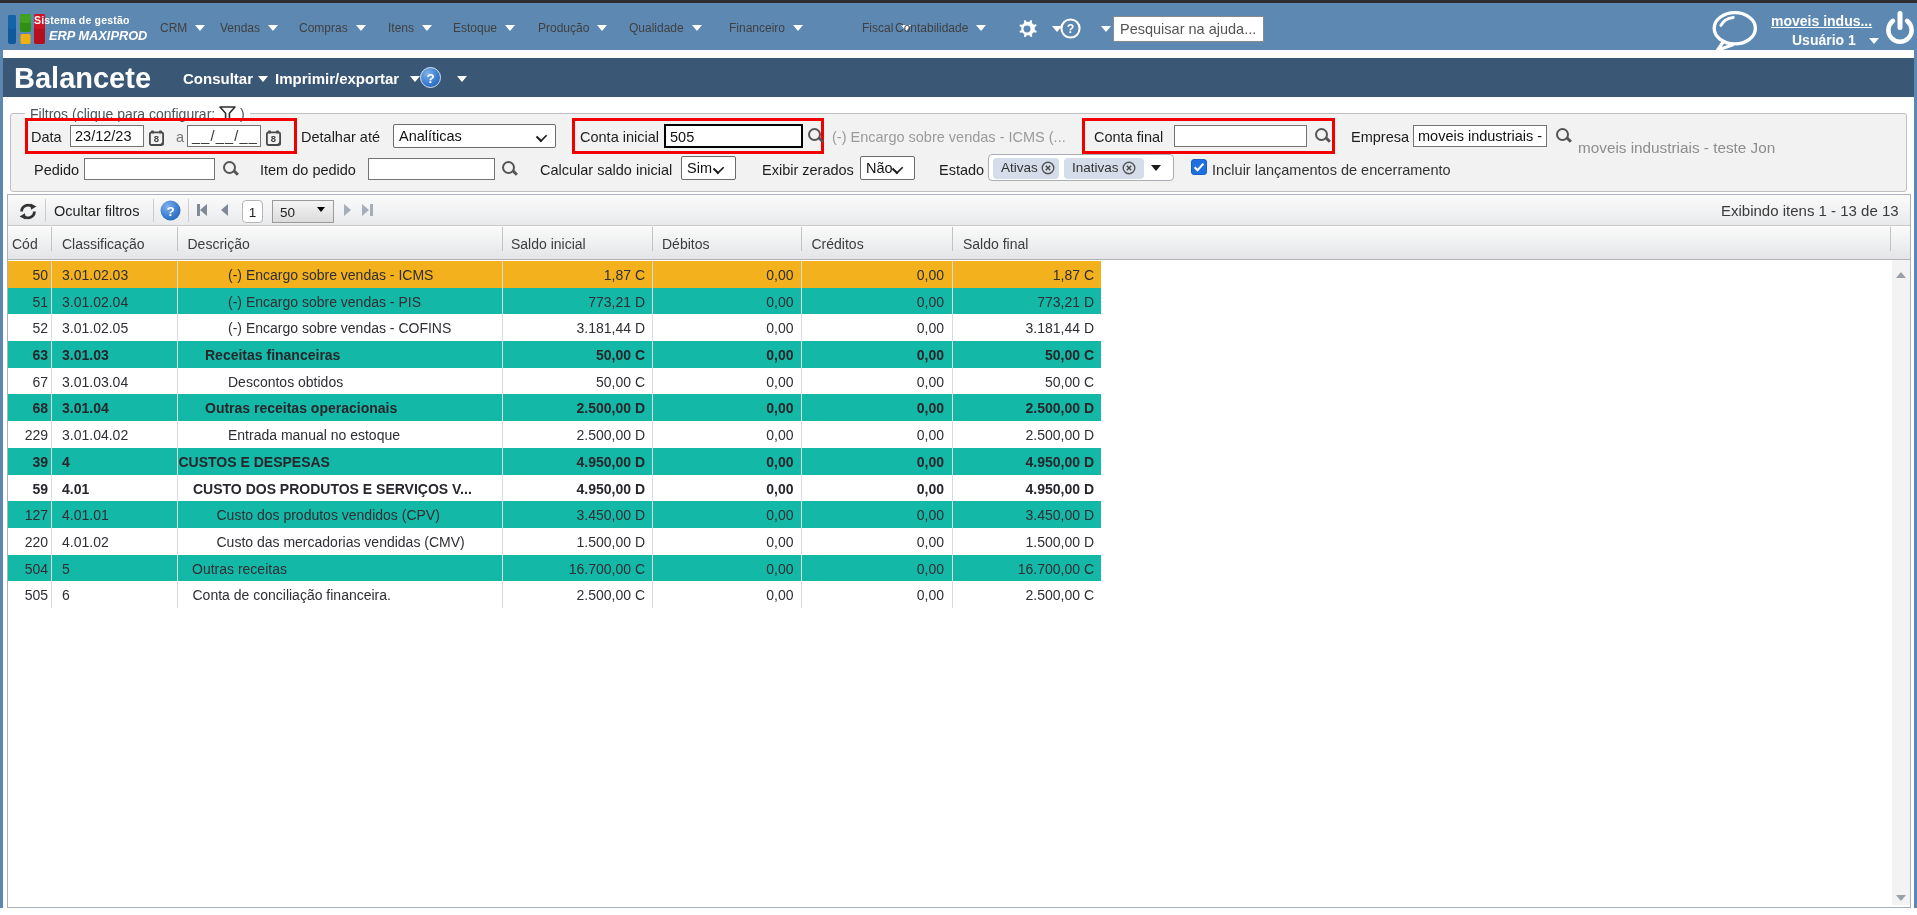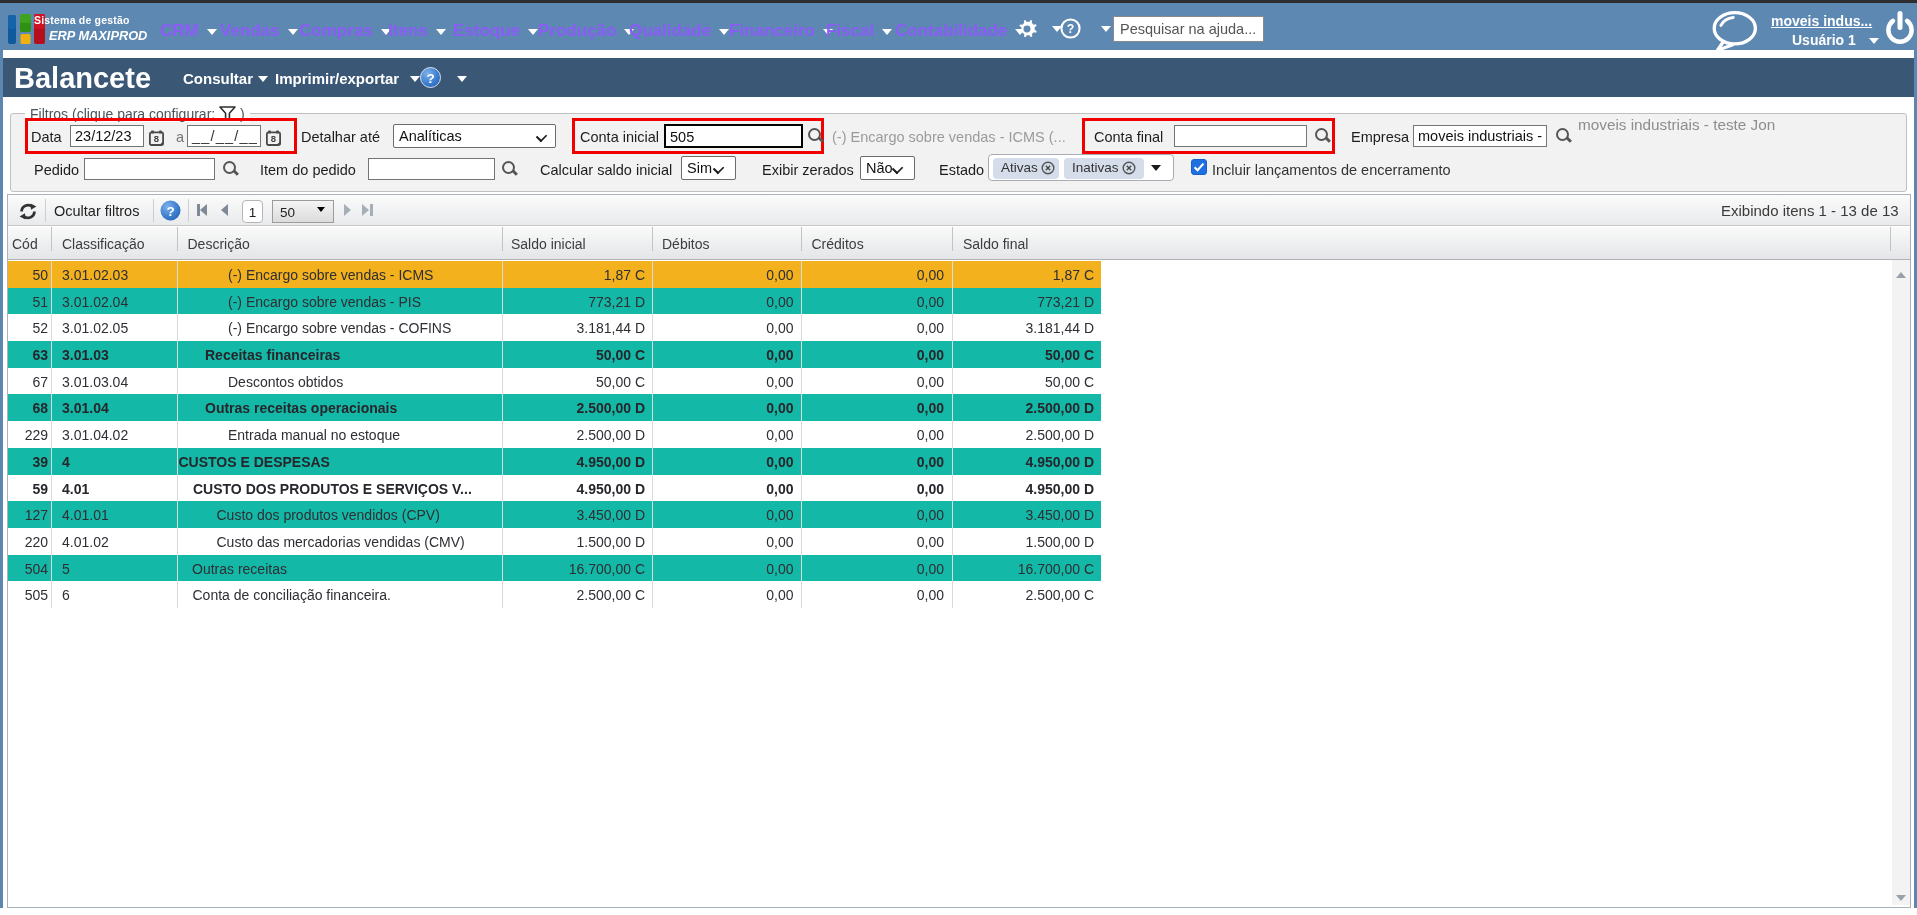--- a/index.html
+++ b/index.html
@@ -3,21 +3,21 @@
 <meta charset="utf-8">
 <style>
 * { margin:0; padding:0; box-sizing:border-box; }
 html,body { background:#fff; }
 #root { position:relative; width:1917px; height:915px; overflow:hidden;
   font-family:"Liberation Sans", sans-serif; background:#fff; }
 .abs { position:absolute; }
 
 #topstrip { left:0; top:0; width:1917px; height:3px; background:#2e2e2e; }
 #nav { left:0; top:3px; width:1917px; height:47px; background:#5c88b2; }
-.navitem { position:absolute; top:21px; color:#8b5cf6; font-size:17px; font-weight:bold; white-space:nowrap; }
+.navitem { position:absolute; top:21px; color:#404040; font-size:12px; font-weight:normal; white-space:nowrap; }
 .caret { display:inline-block; width:0; height:0; border-left:5.5px solid transparent; border-right:5.5px solid transparent; border-top:6.5px solid #fff; vertical-align:1px; margin-left:8px; }
 .caret.sm { border-left-width:5px; border-right-width:5px; border-top-width:6px; }
 
 #stripeL { left:0; top:50px; width:3px; height:858px; background:#5b87b0; }
 #stripeR { left:1914px; top:50px; width:3px; height:858px; background:#5b87b0; }
 
 #titlebar { left:3px; top:58px; width:1911px; height:39px; background:#3a5876; }
 #pgtitle { left:14px; top:62px; color:#fff; font-size:29px; font-weight:bold; }
 .tbitem { position:absolute; top:70px; color:#fff; font-size:15px; font-weight:bold; }
 
@@ -83,21 +83,21 @@
   <div class="abs" style="left:34px; top:14px; color:#fff; font-size:10.5px; font-weight:bold; letter-spacing:0.2px;">Sistema de gestão</div>
   <div class="abs" style="left:49px; top:28px; color:#fff; font-size:12.8px; font-weight:bold; font-style:italic;">ERP MAXIPROD</div>
   <div class="navitem" style="left:160px;">CRM<span class="caret"></span></div>
   <div class="navitem" style="left:220px;">Vendas<span class="caret"></span></div>
   <div class="navitem" style="left:299px;">Compras<span class="caret"></span></div>
   <div class="navitem" style="left:388px;">Itens<span class="caret"></span></div>
   <div class="navitem" style="left:453px;">Estoque<span class="caret"></span></div>
   <div class="navitem" style="left:538px;">Produção<span class="caret"></span></div>
   <div class="navitem" style="left:629px;">Qualidade<span class="caret"></span></div>
   <div class="navitem" style="left:729px;">Financeiro<span class="caret"></span></div>
-  <div class="navitem" style="left:826px;">Fiscal<span class="caret"></span></div>
+  <div class="navitem" style="left:862px;">Fiscal<span class="caret"></span></div>
   <div class="navitem" style="left:895px;">Contabilidade<span class="caret"></span></div>
   <svg class="abs" style="left:1015px; top:17px;" width="24" height="24" viewBox="0 0 22 22">
     <g fill="#fff">
         <path d="M11 2 l1.5 0 0.5 2.2 a7 7 0 0 1 2.1 0.9 l1.9-1.2 1.1 1.1 -1.2 1.9 a7 7 0 0 1 0.9 2.1 l2.2 0.5 0 1.5 -2.2 0.5 a7 7 0 0 1 -0.9 2.1 l1.2 1.9 -1.1 1.1 -1.9-1.2 a7 7 0 0 1 -2.1 0.9 l-0.5 2.2 -1.5 0 -0.5-2.2 a7 7 0 0 1 -2.1-0.9 l-1.9 1.2 -1.1-1.1 1.2-1.9 a7 7 0 0 1 -0.9-2.1 l-2.2-0.5 0-1.5 2.2-0.5 a7 7 0 0 1 0.9-2.1 l-1.2-1.9 1.1-1.1 1.9 1.2 a7 7 0 0 1 2.1-0.9 z" transform="rotate(22 11 11)"></path>
       </g>
     <circle cx="11" cy="11" r="3.2" fill="#5c88b2"></circle>
   </svg>
   <div class="abs caret" style="left:1044px; top:26px;"></div>
   <svg class="abs" style="left:1060px; top:18px;" width="21" height="21" viewBox="0 0 22 22">
     <circle cx="11" cy="11" r="9.5" fill="none" stroke="#fff" stroke-width="2.2"></circle>
@@ -166,21 +166,21 @@
   <div class="flabel" style="left:580px; top:129px;">Conta inicial</div>
   <div class="finput" style="left:664px; top:124px; width:139px; height:24px; border:2px solid #000; padding-top:3px;">505</div>
   <span class="mag" style="left:807px; top:127px;"></span>
   <div class="fgray" style="left:832px; top:129px;">(-) Encargo sobre vendas - ICMS (...</div>
   <div class="flabel" style="left:1094px; top:129px;">Conta final</div>
   <div class="finput" style="left:1174px; top:125px; width:133px;"></div>
   <span class="mag" style="left:1314px; top:127px;"></span>
   <div class="flabel" style="left:1351px; top:129px;">Empresa</div>
   <div class="finput" style="left:1413px; top:125px; width:134px;">moveis industriais -</div>
   <span class="mag" style="left:1555px; top:127px;"></span>
-  <div class="fgray" style="left:1578px; top:116px; color:#8d8d8d; font-size:15.3px;">moveis industriais - teste Jon</div>
+  <div class="fgray" style="left:1578px; top:139px; color:#8d8d8d; font-size:15.3px;">moveis industriais - teste Jon</div>
 
   <div class="flabel" style="left:34px; top:162px;">Pedido</div>
   <div class="finput" style="left:84px; top:158px; width:131px;"></div>
   <span class="mag" style="left:222px; top:160px;"></span>
   <div class="flabel" style="left:260px; top:162px;">Item do pedido</div>
   <div class="finput" style="left:368px; top:158px; width:127px;"></div>
   <span class="mag" style="left:501px; top:160px;"></span>
   <div class="flabel" style="left:540px; top:162px;">Calcular saldo inicial</div>
   <div class="fselect" style="left:681px; top:156px; width:55px;">Sim</div>
   <div class="chev" style="left:714px; top:164px;"></div>

